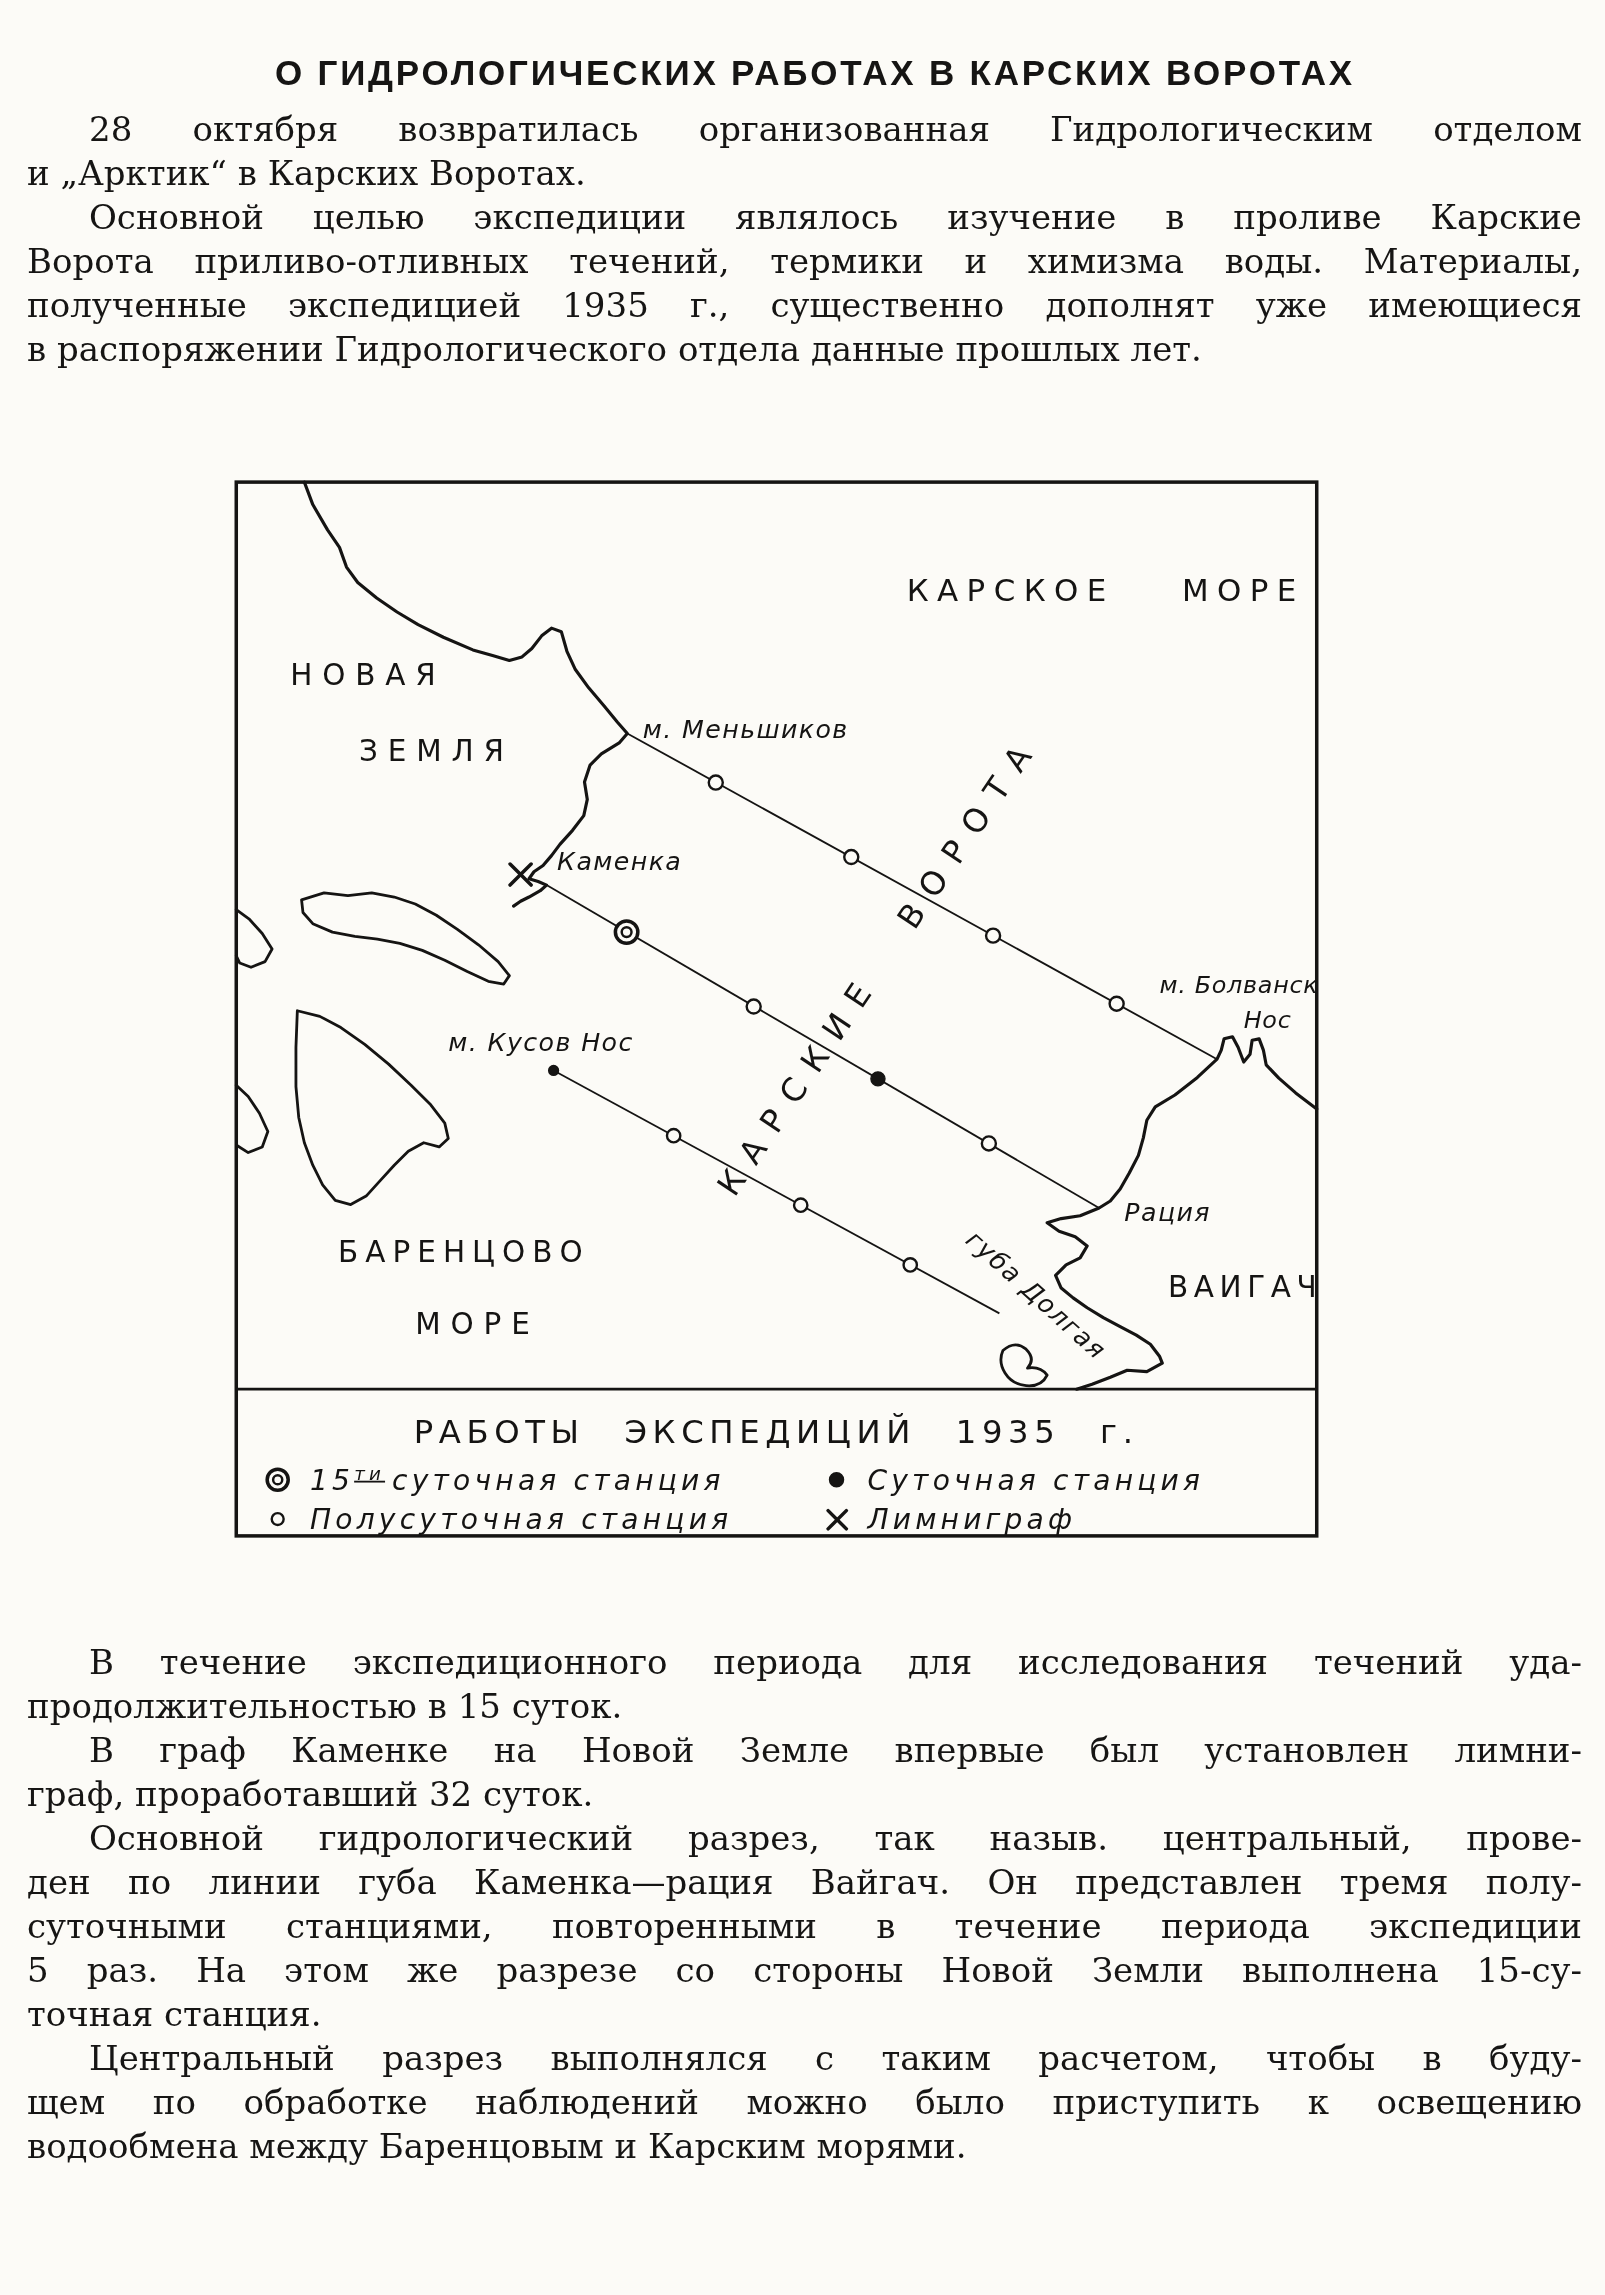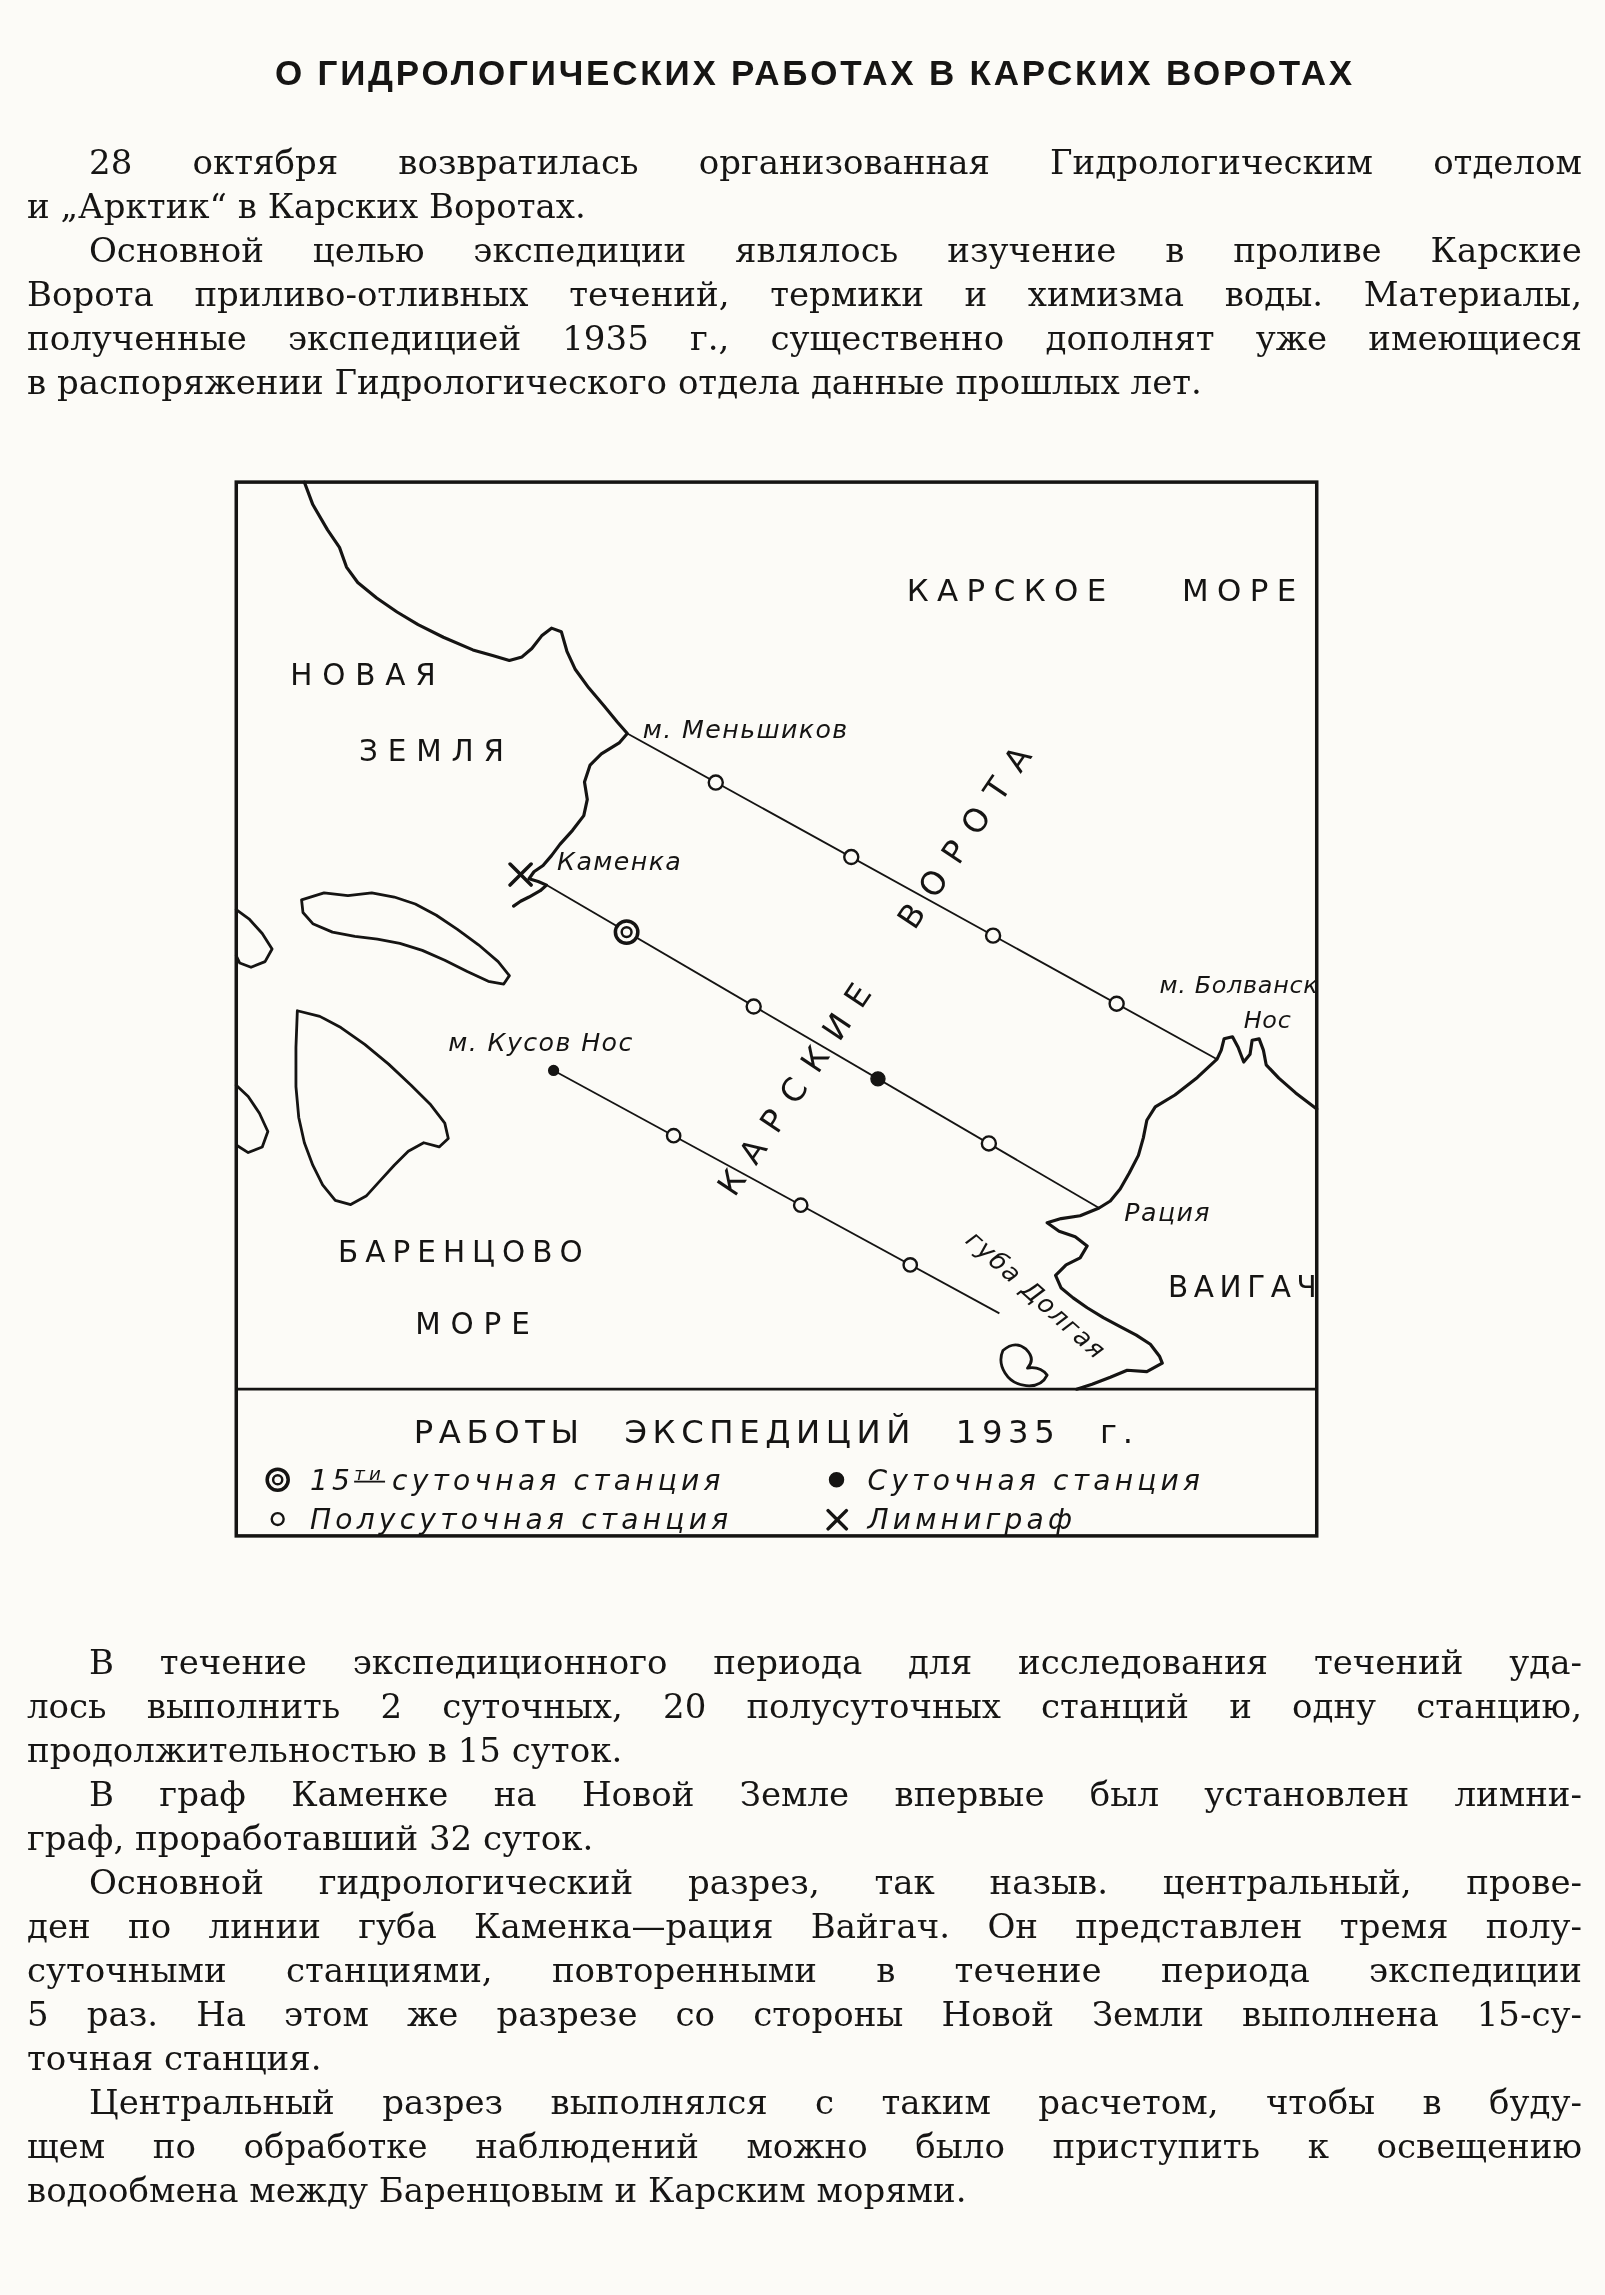--- a/index.html
+++ b/index.html
@@ -11,21 +11,21 @@
     font-family:"DejaVu Serif","Liberation Serif",serif;
     overflow:hidden;
   }
   .doc-title{
     position:absolute;left:0;top:41px;width:100%;
     margin:12px;text-align:center;
     font-size:35px;font-weight:600;letter-spacing:2.8px;
     font-family:Liberation Sans, sans-serif;
   }
   .tblock{position:absolute;left:27px;width:1555px;}
-  .tb-upper{top:140px;}
+  .tb-upper{top:107px;}
   .tb-lower{top:1640px;}
   .ln{
     font-size:34px;line-height:44px;height:44px;
     white-space:nowrap;
     text-align:justify;text-align-last:justify;
   }
   .ln.last{text-align:left;text-align-last:left;white-space:normal;}
   .ln.ind{padding-left:62px;}
   .map-figure{position:absolute;left:234px;top:480px;width:1085px;height:1356px;margin:0;}
   svg text{fill:#151413;}
@@ -145,21 +145,20 @@
           <line class="xmark" x1="846" y1="1468" x2="872" y2="1494"></line>
           <line class="xmark" x1="872" y1="1468" x2="846" y2="1494"></line>
         </g>
         <text class="leg-txt" x="902" y="1494">Лимниграф</text>
       </g>
     </svg>
   </figure>
 
   <div class="tblock tb-lower">
     <div class="ln ind">В течение экспедиционного периода для исследования течений уда-</div>
-    <div class="ln">лось выполнить 2 суточных, 20 полусуточных станций и одну станцию,</div>
     <div class="ln last">продолжительностью в 15 суток.</div>
     <div class="ln ind">В граф Каменке на Новой Земле впервые был установлен лимни-</div>
     <div class="ln last">граф, проработавший 32 суток.</div>
     <div class="ln ind">Основной гидрологический разрез, так назыв. центральный, прове-</div>
     <div class="ln">ден по линии губа Каменка—рация Вайгач. Он представлен тремя полу-</div>
     <div class="ln">суточными станциями, повторенными в течение периода экспедиции</div>
     <div class="ln">5 раз. На этом же разрезе со стороны Новой Земли выполнена 15-су-</div>
     <div class="ln last">точная станция.</div>
     <div class="ln ind">Центральный разрез выполнялся с таким расчетом, чтобы в буду-</div>
     <div class="ln">щем по обработке наблюдений можно было приступить к освещению</div>

